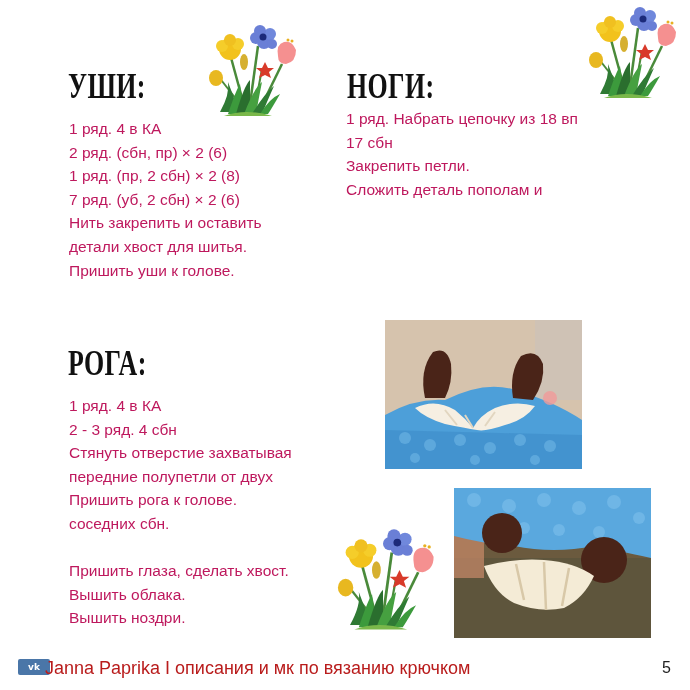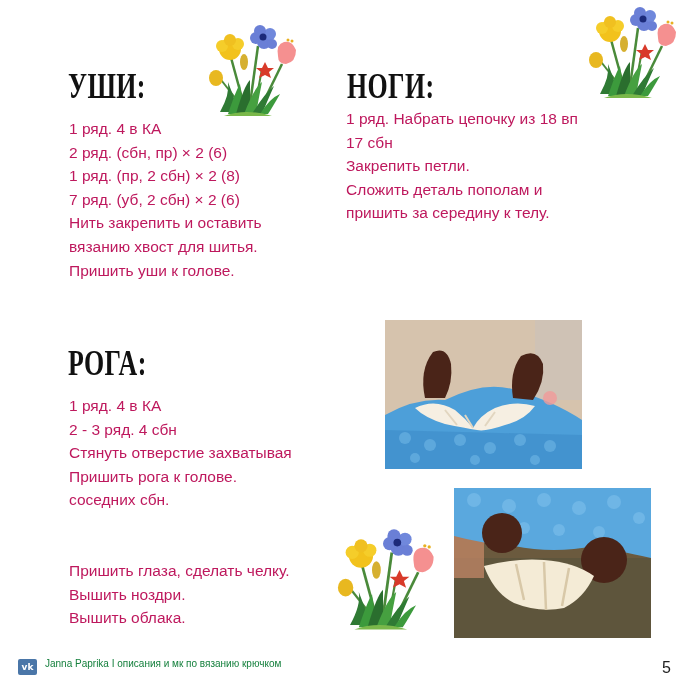--- a/index.html
+++ b/index.html
@@ -4,22 +4,22 @@
 <style>
   html, body { margin:0; padding:0; }
   body { width:690px; height:690px; background:#ffffff; position:relative; overflow:hidden;
          font-family:"Liberation Sans", sans-serif; color:#1f1f1f; }
   .abs { position:absolute; }
   .heading { font-family:"Liberation Serif", serif; font-weight:bold; font-size:36px; line-height:36px;
              color:#111; transform:scaleX(0.72); transform-origin:left top; letter-spacing:0.5px; white-space:nowrap; }
   .lines { font-size:15.5px; line-height:23.6px; color:#be185d; white-space:nowrap; }
   .lines div { height:23.6px; }
   .photo { overflow:hidden; }
-  .footer-text { font-size:10px; color:#15803d; white-space:nowrap; }
-  .vk { width:19px; height:16px; background:#4a76a8; border-radius:2px; color:#fff; font-size:9px; font-weight:bold;
+  .footer-text { font-size:18px; color:#b91c1c; white-space:nowrap; }
+  .vk { width:32px; height:16px; background:#4a76a8; border-radius:2px; color:#fff; font-size:9px; font-weight:bold;
         display:flex; align-items:center; justify-content:center; font-family:"DejaVu Sans", sans-serif; }
   .pagenum { font-size:16px; color:#222; }
 </style>
 </head>
 <body>
 
 <svg width="0" height="0" style="position:absolute">
   <defs>
     <g id="flower-bouquet">
 
@@ -80,46 +80,46 @@
     </svg>
 </div>
 
 <div class="abs heading" style="left:68px;top:68px;">УШИ:</div>
 <div class="abs lines" style="left:69px;top:117px;">
   <div>1 ряд. 4 в КА</div>
   <div>2 ряд. (сбн, пр) × 2 (6)</div>
   <div>1 ряд. (пр, 2 сбн) × 2 (8)</div>
   <div>7 ряд. (уб, 2 сбн) × 2 (6)</div>
   <div>Нить закрепить и оставить</div>
-  <div>вязанию хвост для шитья.</div>
+  <div>детали хвост для шитья.</div>
   <div>Пришить уши к голове.</div>
 </div>
 
 <div class="abs heading" style="left:347px;top:68px;">НОГИ:</div>
 <div class="abs lines" style="left:346px;top:107px;">
   <div>1 ряд. Набрать цепочку из 18 вп</div>
   <div>17 сбн</div>
   <div>Закрепить петли.</div>
   <div>Сложить деталь пополам и</div>
-  <div>пришить за середину к телу.</div>
 </div>
 
 <div class="abs heading" style="left:68px;top:345px;">РОГА:</div>
 <div class="abs lines" style="left:69px;top:394px;">
   <div>1 ряд. 4 в КА</div>
   <div>2 - 3 ряд. 4 сбн</div>
   <div>Стянуть отверстие захватывая</div>
+  <div>передние полупетли от двух</div>
   <div>Пришить рога к голове.</div>
   <div>соседних сбн.</div>
 </div>
 
 <div class="abs lines" style="left:69px;top:559px;">
-  <div>Пришить глаза, сделать челку.</div>
+  <div>Пришить глаза, сделать хвост.</div>
+  <div>Вышить облака.</div>
   <div>Вышить ноздри.</div>
-  <div>Вышить облака.</div>
 </div>
 
 <div class="abs photo" style="left:385px;top:320px;width:197px;height:149px;background:linear-gradient(180deg,#d8c4ae 0%,#cdbba6 45%,#c7b8a8 60%);">
   <svg width="197" height="149" viewBox="0 0 197 149">
     <rect x="0" y="0" width="197" height="149" fill="#d6c3ad"></rect>
     <rect x="150" y="0" width="47" height="80" fill="#c9c2bb" opacity="0.6"></rect>
 
     <path d="M0 95 Q30 78 60 80 Q100 60 130 70 Q170 82 197 100 L197 149 L0 149 Z" fill="#4d9fd9"></path>
     <path d="M0 110 L197 115 L197 149 L0 149 Z" fill="#3d8cc8" opacity="0.6"></path>
     <g fill="#6fb6e6" opacity="0.6">

